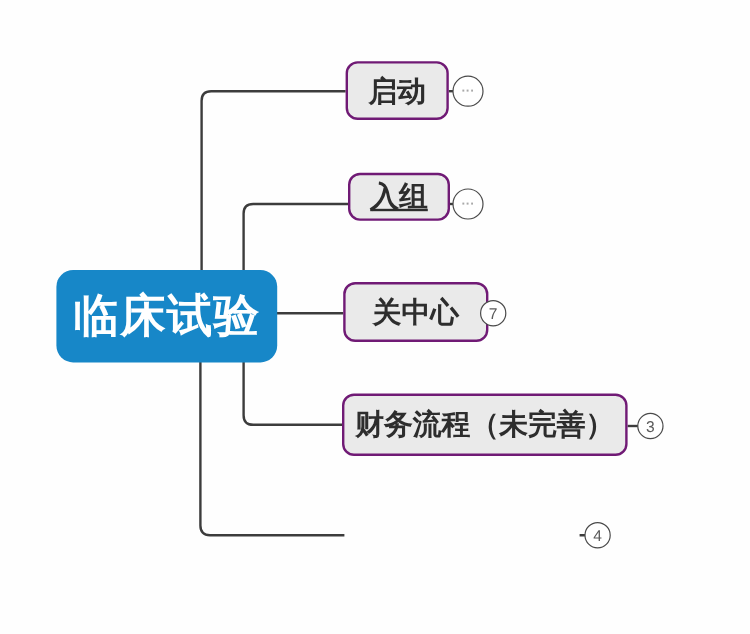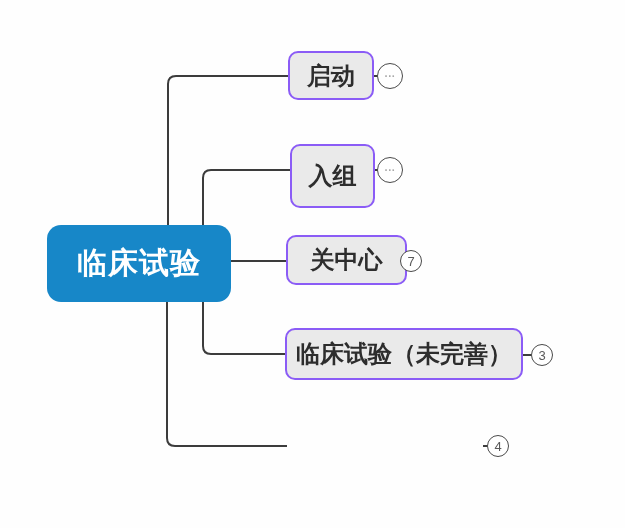--- a/index.html
+++ b/index.html
@@ -30,46 +30,46 @@
   }
   .root-topic {
     position: absolute;
     left: 47px;
     top: 225px;
     width: 184px;
     height: 77px;
     background: #1787c8;
     border-radius: 14px;
     color: #ffffff;
-    font-size: 30px;
+    font-size: 38px;
     font-weight: bold;
     letter-spacing: 1px;
     display: flex;
     align-items: center;
     justify-content: center;
     box-sizing: border-box;
     cursor: pointer;
   }
   .child-topic {
     position: absolute;
     background: #eaeaea;
-    border: 2px solid #8b5cf6;
+    border: 2px solid #701a75;
     border-radius: 10px;
     color: #2d2d2d;
     font-size: 24px;
     font-weight: bold;
     display: flex;
     align-items: center;
     justify-content: center;
     box-sizing: border-box;
     white-space: nowrap;
     cursor: pointer;
   }
   .t1 { left: 288px; top: 51px;  width: 86px;  height: 49px; }
-  .t2 { left: 290px; top: 144px; width: 85px;  height: 64px; }
+  .t2 { left: 290px; top: 144px; width: 85px;  height: 40px; text-decoration: underline; }
   .t3 { left: 286px; top: 235px; width: 121px; height: 50px; }
   .t4 { left: 285px; top: 328px; width: 238px; height: 52px; }
   .t5 { left: 287px; top: 419px; width: 196px; height: 53px; }
   .badge {
     position: absolute;
     background: #ffffff;
     border: 1px solid #4a4a4a;
     border-radius: 50%;
     display: flex;
     align-items: center;
@@ -117,21 +117,21 @@
   </svg>
 
   <div class="root-topic">临床试验</div>
 
   <div class="child-topic t1">启动</div>
 
   <div class="child-topic t2">入组</div>
 
   <div class="child-topic t3">关中心</div>
 
-  <div class="child-topic t4">临床试验（未完善）</div>
+  <div class="child-topic t4">财务流程（未完善）</div>
 
 
   <div class="badge badge-lg b1">···</div>
 
   <div class="badge badge-lg b2">···</div>
 
   <div class="badge badge-sm b3">7</div>
 
   <div class="badge badge-sm b4">3</div>
 

